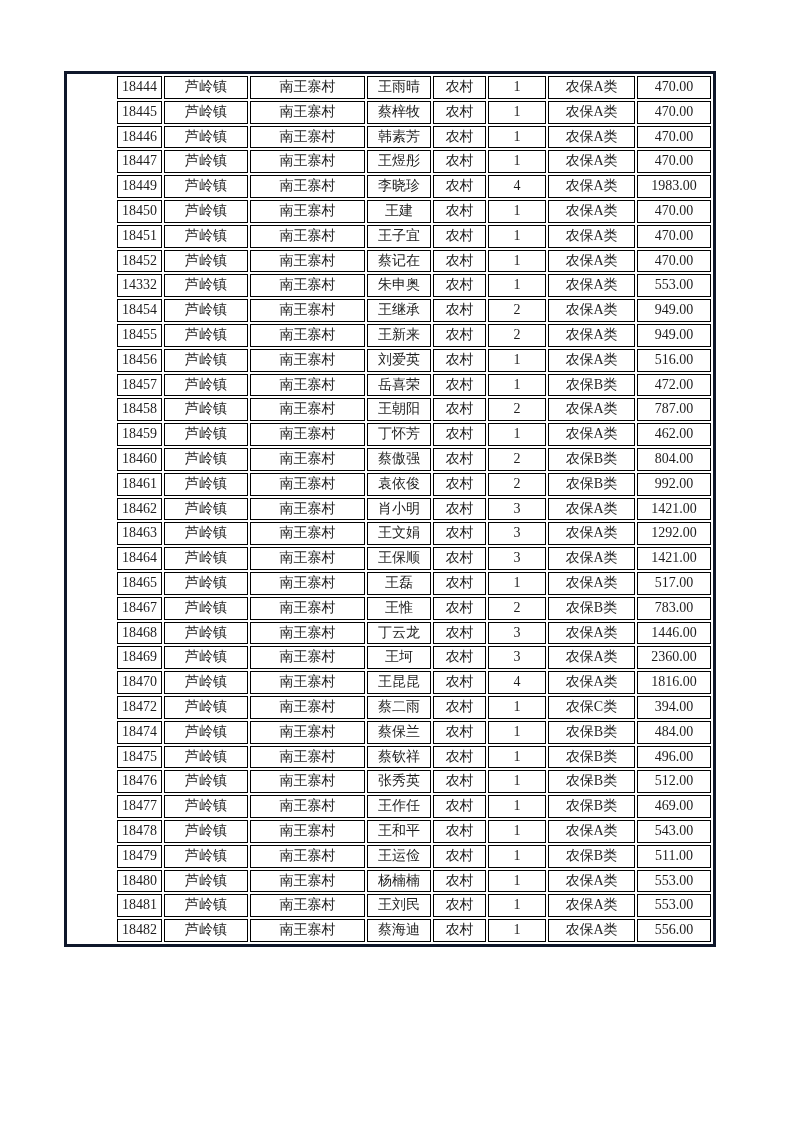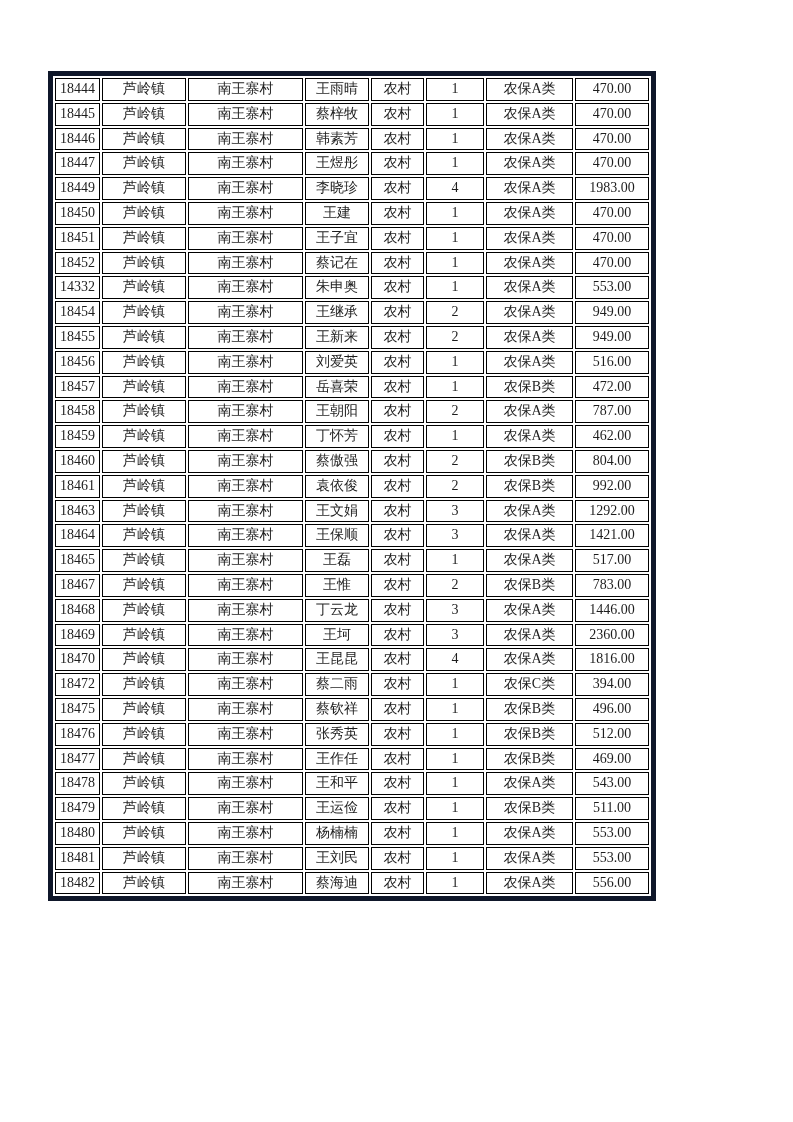--- a/index.html
+++ b/index.html
@@ -9,26 +9,27 @@
     font-family: "Liberation Serif", "DejaVu Serif", serif;
   }
   .page {
     position: relative;
     width: 793px; height: 1122px;
     background: #ffffff;
     overflow: hidden;
   }
   table.grid {
     position: absolute;
-    left: 48px; top: 71px;
+    left: 64px; top: 71px;
     border-collapse: separate;
     border-spacing: 2px;
-    border: 5px solid #0f172a;
+    border: 3px solid #0f172a;
     table-layout: fixed;
     background: #ffffff;
+    padding-left: 48px;
   }
   table.grid td {
     border: 1px solid #000;
     height: 20.8px;
     line-height: 20.8px;
     text-align: center;
     vertical-align: middle;
     font-size: 14px;
     color: #1d1d1d;
     white-space: nowrap;
@@ -224,20 +225,30 @@
           <td>18461</td>
           <td>芦岭镇</td>
           <td>南王寨村</td>
           <td>袁依俊</td>
           <td>农村</td>
           <td>2</td>
           <td>农保B类</td>
           <td>992.00</td>
         </tr>
         <tr>
+          <td>18462</td>
+          <td>芦岭镇</td>
+          <td>南王寨村</td>
+          <td>肖小明</td>
+          <td>农村</td>
+          <td>3</td>
+          <td>农保A类</td>
+          <td>1421.00</td>
+        </tr>
+        <tr>
           <td>18463</td>
           <td>芦岭镇</td>
           <td>南王寨村</td>
           <td>王文娟</td>
           <td>农村</td>
           <td>3</td>
           <td>农保A类</td>
           <td>1292.00</td>
         </tr>
         <tr>
@@ -302,20 +313,30 @@
         </tr>
         <tr>
           <td>18472</td>
           <td>芦岭镇</td>
           <td>南王寨村</td>
           <td>蔡二雨</td>
           <td>农村</td>
           <td>1</td>
           <td>农保C类</td>
           <td>394.00</td>
+        </tr>
+        <tr>
+          <td>18474</td>
+          <td>芦岭镇</td>
+          <td>南王寨村</td>
+          <td>蔡保兰</td>
+          <td>农村</td>
+          <td>1</td>
+          <td>农保B类</td>
+          <td>484.00</td>
         </tr>
         <tr>
           <td>18475</td>
           <td>芦岭镇</td>
           <td>南王寨村</td>
           <td>蔡钦祥</td>
           <td>农村</td>
           <td>1</td>
           <td>农保B类</td>
           <td>496.00</td>

